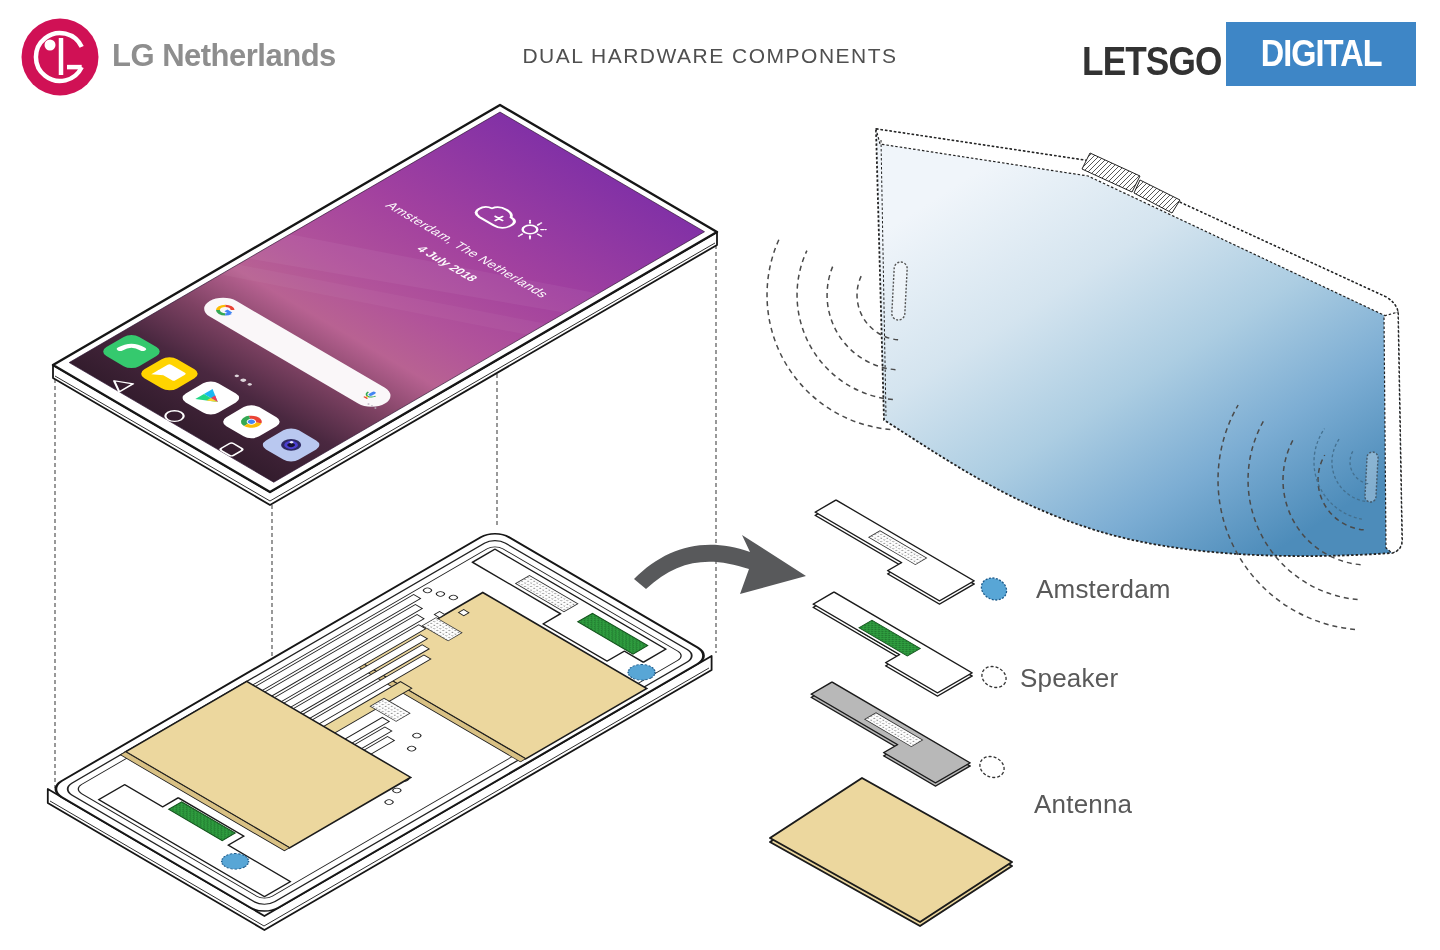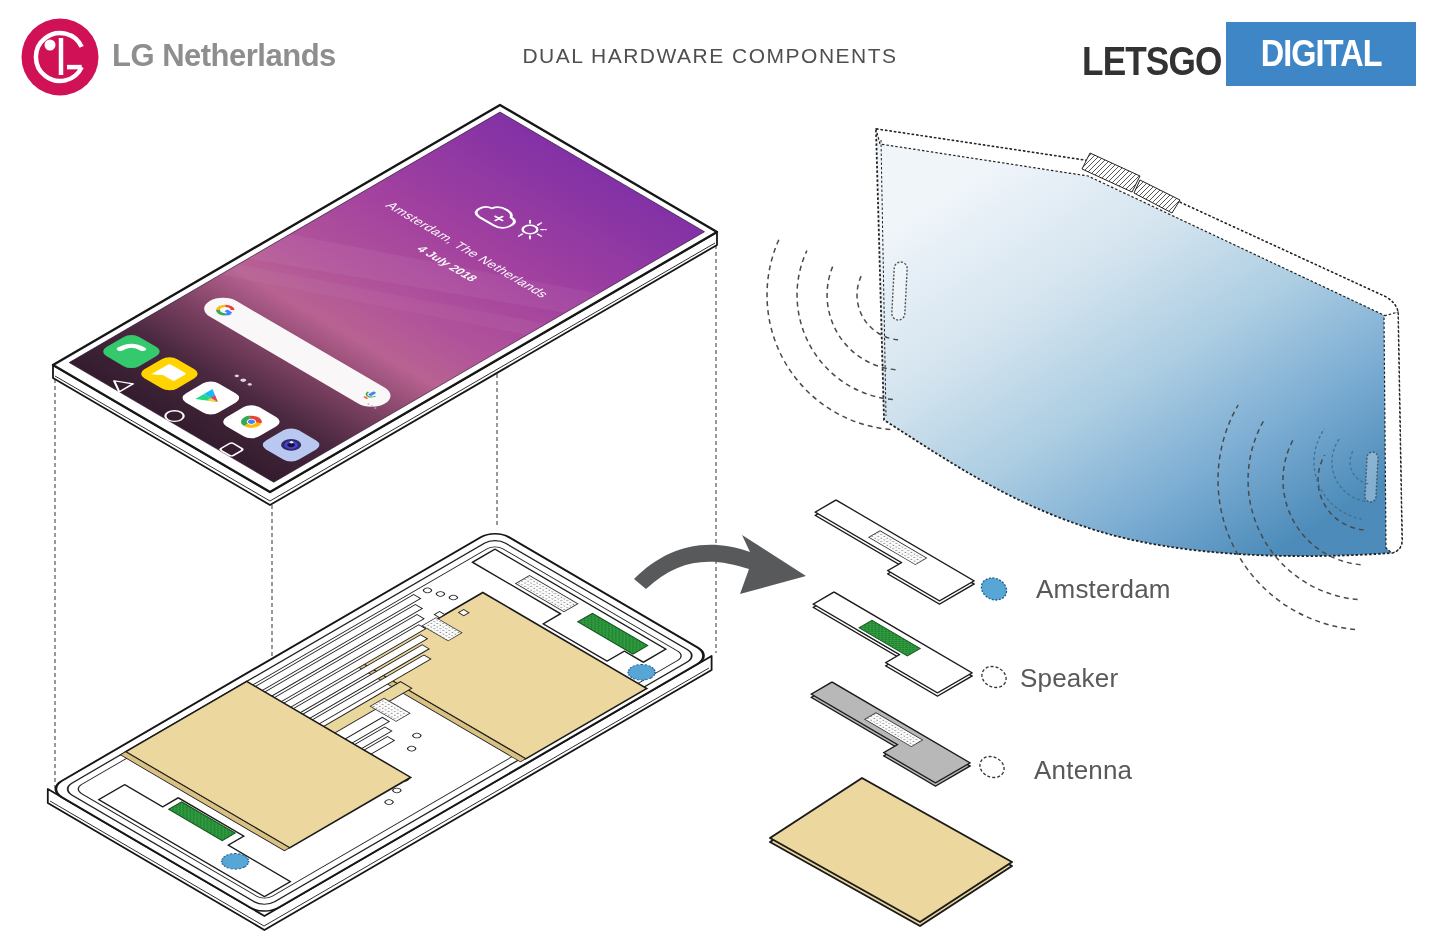--- a/index.html
+++ b/index.html
@@ -14,21 +14,21 @@
   .hdr-brand{position:absolute;right:24px;top:22px;display:flex;align-items:flex-end;}
   .brand-letsgo{font-size:40px;font-weight:bold;color:#323232;letter-spacing:-1px;
                 transform:scaleX(.88);transform-origin:right center;line-height:50px;}
   .brand-digital{margin-left:4px;background:#3e86c6;color:#fff;font-size:36px;font-weight:bold;
                  letter-spacing:-1px;padding:0 28px;line-height:50px;height:64px;
                  display:flex;align-items:center;}
   .brand-digital span{transform:scaleX(.9);}
   .part-label{position:absolute;font-size:26px;color:#595959;letter-spacing:.2px;}
   #lbl-mic{left:1036px;top:574px;}
   #lbl-spk{left:992px;top:663px;margin-left:28px;}
-  #lbl-ant{left:1034px;top:755px;}
+  #lbl-ant{left:1034px;top:789px;}
   #lbl-fcb{left:1036px;top:841px;}
 </style>
 </head>
 <body>
 
 <div id="page">
 
 <svg id="art" width="1440" height="950" viewBox="0 0 1440 950">
   <defs>
     <linearGradient id="screenGrad" gradientUnits="userSpaceOnUse" x1="125" y1="7" x2="125" y2="505">

